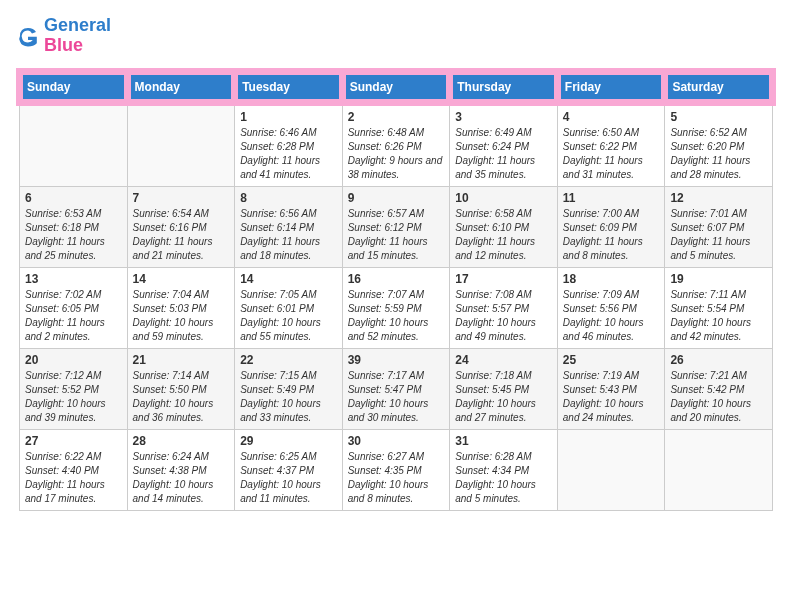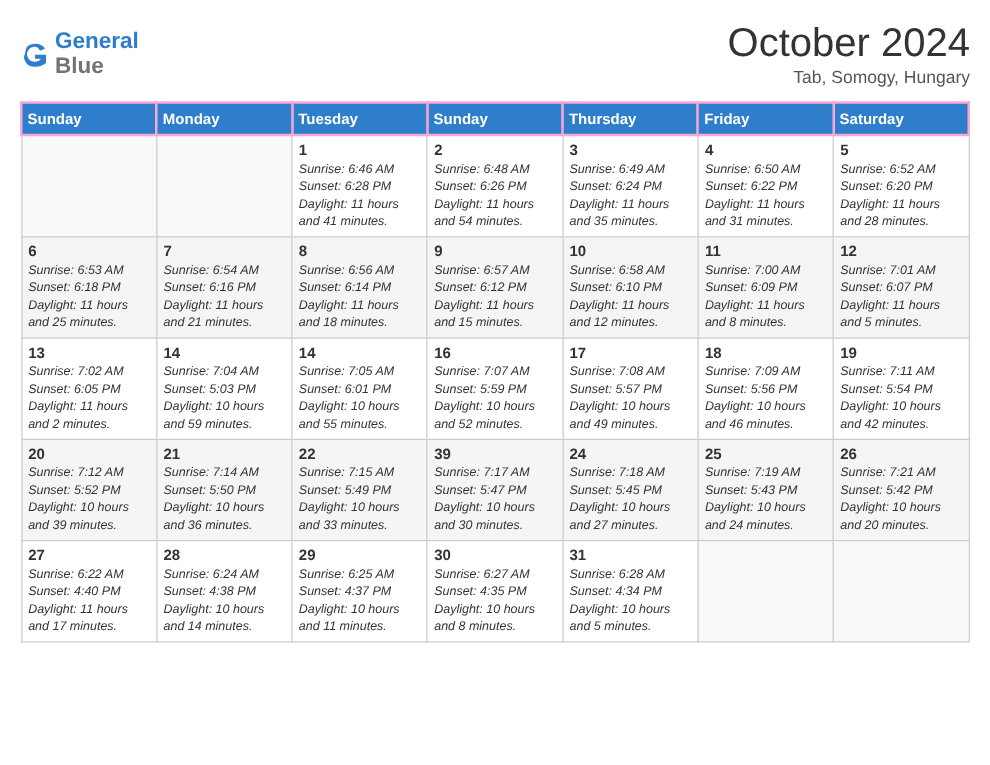--- a/index.html
+++ b/index.html
@@ -6,21 +6,21 @@
     body {
       font-family: Arial, sans-serif;
       background: #fff;
       width: 792px;
       min-height: 612px;
       padding: 16px;
     }
     .header {
       display: flex;
       justify-content: space-between;
-      align-items: center;
+      align-items: flex-start;
       margin-bottom: 12px;
     }
     .logo {
       display: flex;
       align-items: center;
       gap: 4px;
     }
     .logo-text {
       font-size: 18px;
       font-weight: bold;
@@ -48,21 +48,21 @@
       width: 100%;
       border-collapse: collapse;
       table-layout: fixed;
     }
     thead th {
       background: #2e7ecb;
       color: #fff;
       font-size: 12px;
       padding: 5px 4px;
       text-align: left;
-      border: 2px solid #f9a8d4;
+      border: 7px solid #f9a8d4;
     }
     tbody td {
       border: 1px solid #ccc;
       vertical-align: top;
       padding: 4px 5px;
       font-size: 10px;
       color: #333;
       height: 80px;
     }
     tbody tr:nth-child(odd) td {
@@ -89,26 +89,22 @@
 </head>
 <body>
 
 <div class="header">
   <div class="logo">
     <svg class="logo-icon" viewBox="0 0 30 30" xmlns="http://www.w3.org/2000/svg">
       <path d="M5 15 Q5 5 15 5 Q22 5 25 10 L20 12 Q18 8 15 8 Q10 8 8 12 Q6 15 8 19 Q10 23 15 23 Q19 23 21 20 L15 20 L15 16 L26 16 L26 24 Q22 28 15 28 Q7 28 5 22 Q3 19 5 15Z" fill="#2e7ecb"></path>
     </svg>
     <div style="display:flex;flex-direction:column;line-height:1.2">
       <span class="logo-text"><span>General</span></span>
-      <span class="logo-text" style="color:#737373">Blue</span>
+      <span class="logo-text" style="color:#ec4899">Blue</span>
     </div>
-  </div>
-  <div class="title-block">
-    <div class="month-title">October 2024</div>
-    <div class="subtitle">Tab, Somogy, Hungary</div>
   </div>
 </div>
 
 <table>
   <thead>
     <tr>
     <th>Sunday</th>
         <th>Monday</th>
         <th>Tuesday</th>
         <th>Sunday</th>
@@ -127,21 +123,21 @@
             <div>Sunrise: 6:46 AM</div>
             <div>Sunset: 6:28 PM</div>
             <div>Daylight: 11 hours and 41 minutes.</div>
           </div>
         </td>
         <td>
           <span class="day-num">2</span>
           <div class="day-info">
             <div>Sunrise: 6:48 AM</div>
             <div>Sunset: 6:26 PM</div>
-            <div>Daylight: 11 hours and 54 minutes.</div>
+            <div>Daylight: 9 hours and 38 minutes.</div>
           </div>
         </td>
         <td>
           <span class="day-num">3</span>
           <div class="day-info">
             <div>Sunrise: 6:49 AM</div>
             <div>Sunset: 6:24 PM</div>
             <div>Daylight: 11 hours and 35 minutes.</div>
           </div>
         </td>

